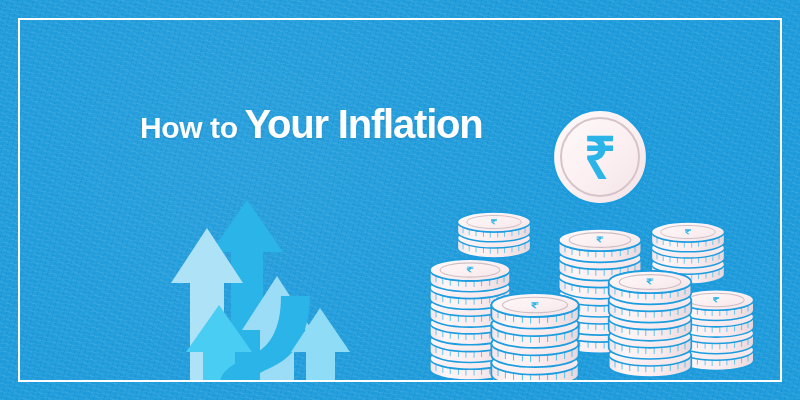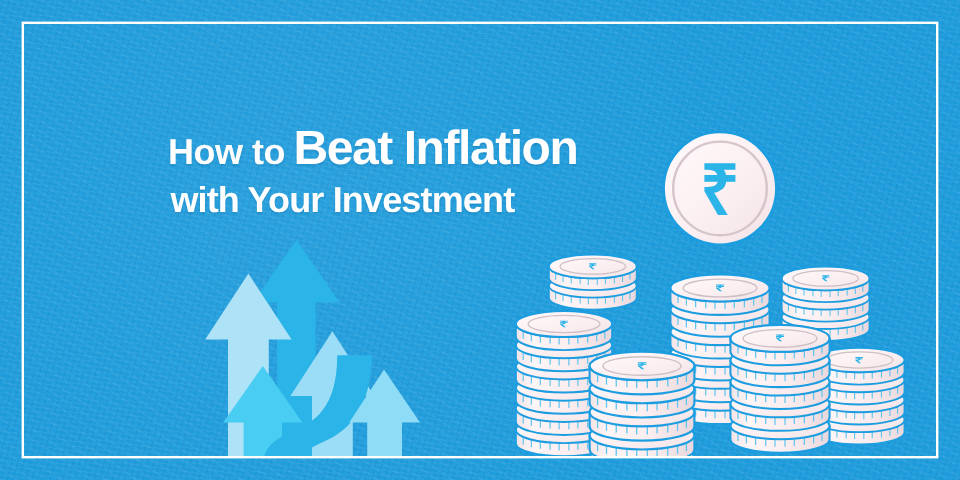--- a/index.html
+++ b/index.html
@@ -208,19 +208,18 @@
       <circle cx="600" cy="157" r="39" fill="none" stroke="#d6c4cb" stroke-width="2"></circle>
       <text x="600" y="178" text-anchor="middle" fill="#2bb4e8" font-family="'Liberation Sans',sans-serif" font-size="58" font-weight="700">₹</text>
     </g>
 
   </g>
   </svg>
   </div>
 
   <div id="headline">
     <div class="line1">
-      <span class="howto">How to</span><span class="beat">Beat Inflation</span>
+      <span class="howto">How to</span><span class="beat">Your Inflation</span>
     </div>
-    <div class="line2">with Your Investment</div>
   </div>
 
   <div id="frame"></div>
 </div>
 
 </body></html>

